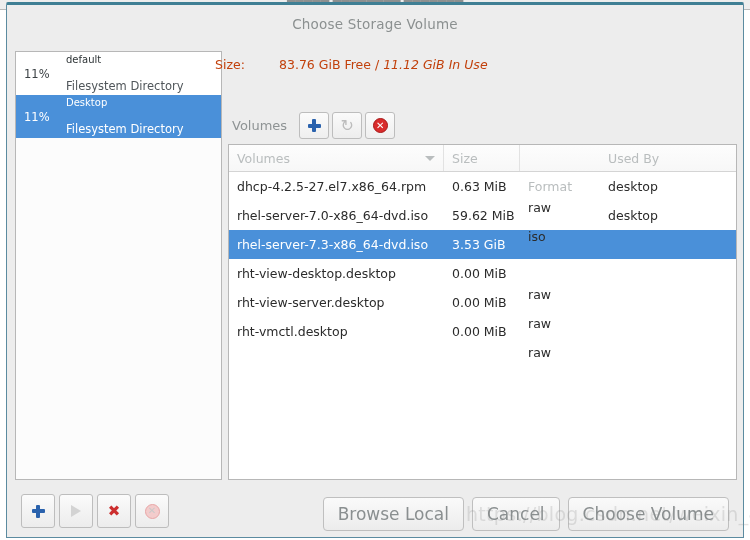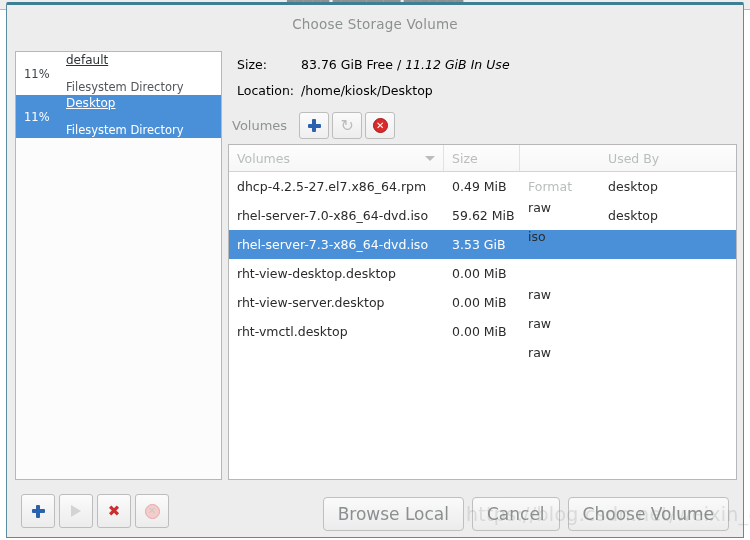--- a/index.html
+++ b/index.html
@@ -85,32 +85,32 @@
   .pool-pct {
     width: 34px;
     flex: none;
     font-size: 11.5px;
     color: #3c4245;
     text-align: left;
     padding-left: 2px;
   }
   .pool-row.selected .pool-pct { color: #ffffff; }
   .pool-text { line-height: 1.25; }
-  .pool-name { font-size: 12px; color: #2e3436; text-decoration: underline; }
+  .pool-name { font-size: 10px; color: #2e3436; }
   .pool-sub  { font-size: 11.5px; color: #50565a; margin-top: 12px; }
   .pool-row.selected .pool-name,
   .pool-row.selected .pool-sub { color: #ffffff; }
 
   
   #info {
     position: absolute;
-    left: 230px; top: 52px;
+    left: 208px; top: 52px;
     width: 505px;
     font-size: 12.5px;
-    color: #000000;
+    color: #c2410c;
   }
   .info-row { display: flex; align-items: baseline; height: 26px; }
   .info-label { width: 64px; flex: none; }
   .info-value { white-space: nowrap; }
   .in-use { font-style: italic; }
 
   #vol-toolbar {
     position: absolute;
     left: 225px; top: 107px;
     display: flex; align-items: center;
@@ -302,24 +302,20 @@
   </div>
 
   <div id="info">
     <div class="info-row">
       <div class="info-label">Size:</div>
       <div class="info-value">
         <span>83.76 GiB Free /</span>
         <span class="in-use">11.12 GiB In Use</span>
       </div>
     </div>
-    <div class="info-row">
-      <div class="info-label">Location:</div>
-      <div class="info-value">/home/kiosk/Desktop</div>
-    </div>
   </div>
 
   <div id="vol-toolbar">
     <div id="vol-toolbar-label">Volumes</div>
 
     <div class="tbtn">
       <span class="ic-plus"></span>
     </div>
 
     <div class="tbtn flat">
@@ -346,21 +342,21 @@
       <div class="th col-format">
         <span>Format</span>
       </div>
       <div class="th col-used">
         <span>Used By</span>
       </div>
     </div>
 
     <div class="trow">
       <div class="td col-name">dhcp-4.2.5-27.el7.x86_64.rpm</div>
-      <div class="td col-size">0.49 MiB</div>
+      <div class="td col-size">0.63 MiB</div>
       <div class="td col-format">raw</div>
       <div class="td col-used">desktop</div>
     </div>
 
     <div class="trow">
       <div class="td col-name">rhel-server-7.0-x86_64-dvd.iso</div>
       <div class="td col-size">59.62 MiB</div>
       <div class="td col-format">iso</div>
       <div class="td col-used">desktop</div>
     </div>

